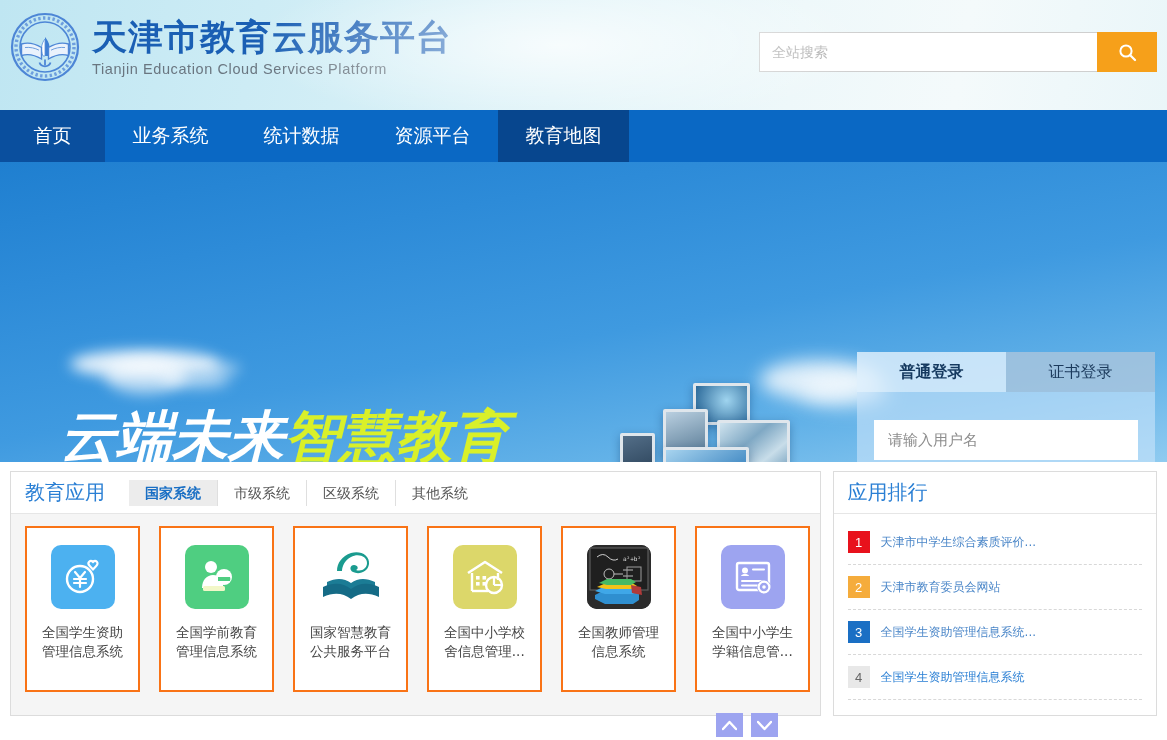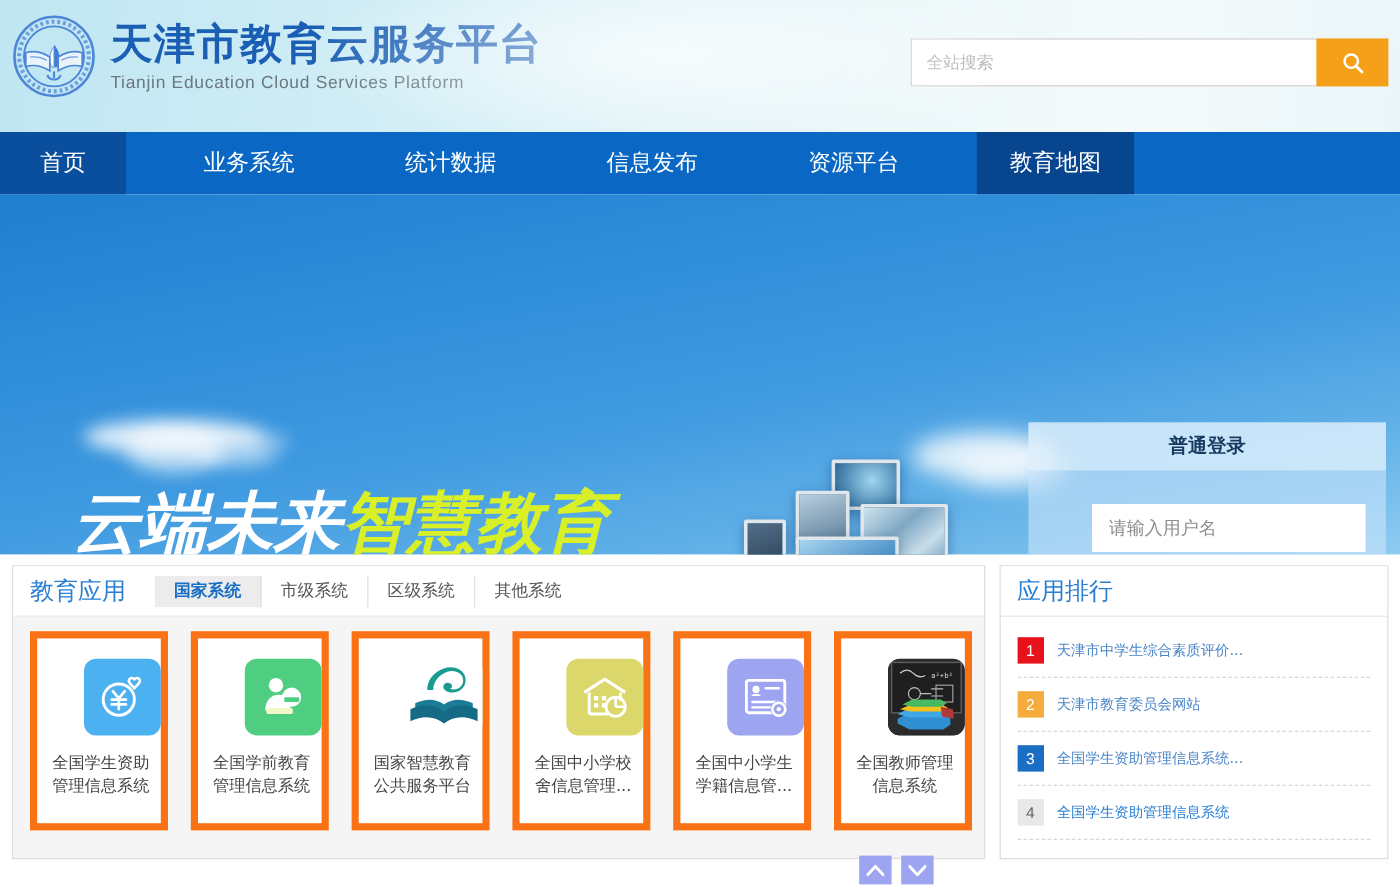--- a/index.html
+++ b/index.html
@@ -41,21 +41,21 @@
     font-family: "Liberation Sans", "DejaVu Sans", sans-serif;
   }
   .search-input::placeholder { color:#b3b3b3; }
   .search-btn {
     width: 60px; height: 40px; background:#f6a01a; border:none; cursor:pointer;
     display:flex; align-items:center; justify-content:center;
   }
 
   
   .nav {
-    width: 1167px; height: 52px; background:#0a68c4; display:flex; align-items:stretch;gap:37px;
+    width: 1167px; height: 52px; background:#0a68c4; display:flex; align-items:stretch;
   }
   .nav-item {
     display:flex; align-items:center; justify-content:center;
     color:#fff; font-size: 19px; cursor:pointer; white-space:nowrap;
     font-family: "DejaVu Sans", "Liberation Sans", sans-serif;
   }
   .nav-item.home { width:105px; background:#0a4f9e; }
   .nav-item.w2 { width:131px; }
   .nav-item.active-hover { background:#07468e; }
   .nav-spacer { flex:1; }
@@ -97,21 +97,21 @@
     position:absolute; right:12px; top:190px; width:298px; height:265px;
     background: rgba(200,228,250,.62);
   }
   .login-tabs { display:flex; height:40px; }
   .ltab {
     flex:1; display:flex; align-items:center; justify-content:center;
     font-size:16px; color:#1b3a5c; cursor:pointer; font-family:"DejaVu Sans","Liberation Sans",sans-serif;
   }
   .ltab.active { background: rgba(235,245,253,.55); color:#15395f; font-weight:bold; }
   .ltab.inactive { background: rgba(150,175,200,.45); }
-  .login-body { padding: 28px 17px 0 17px; margin-left: 36px; }
+  .login-body { padding: 28px 17px 0 17px; }
   .linput {
     width: 100%; height: 40px; background:#fff; border:none; outline:none;
     padding: 0 14px; font-size:15px; color:#333; display:block; margin-bottom:10px;
     font-family:"DejaVu Sans","Liberation Sans",sans-serif;
   }
   .linput::placeholder { color:#8d8d8d; }
 
   
   .lower { display:flex; padding: 9px 10px 0 10px; gap:12px; }
   .panel { border:1px solid #dcdcdc; background:#fff; }
@@ -129,22 +129,22 @@
   .ptab {
     padding: 0 16px; height:26px; line-height:26px; font-size:14px; color:#555; cursor:pointer;
     border-right: 1px solid #dfdfdf; font-family:"DejaVu Sans","Liberation Sans",sans-serif;
   }
   .ptab:last-child { border-right:none; }
   .ptab.active { background:#ececec; color:#1a6fc4; font-weight:bold;text-align:center; }
 
   .apps-body { background:#f5f5f5; padding: 12px 0 0 14px; height: 201px; position:relative; }
   .apps-row { display:flex; gap: 19px; }
   .app-card {
-    width: 115px; height: 166px; background:#fff; border:6px solid #f97316;
-    display:flex; flex-direction:column; align-items:flex-end; padding-top: 17px; cursor:pointer;
+    width: 115px; height: 166px; background:#fff; border:2px solid #f97316;
+    display:flex; flex-direction:column; align-items:center; padding-top: 17px; cursor:pointer;
   }
   .app-icon { width:64px; height:64px; border-radius:10px; display:flex; align-items:center; justify-content:center; }
   .app-label {
     margin-top: 14px; font-size: 13.5px; color:#444; text-align:center; line-height:19px;
     width: 100px; font-family:"DejaVu Sans","Liberation Sans",sans-serif;
   }
   .scroll-btns { position:absolute; right: 42px; bottom: -22px; display:flex; gap:8px; }
   .sbtn {
     width:27px; height:24px; background:#9da4f0; display:flex; align-items:center; justify-content:center; cursor:pointer;
   }
@@ -203,23 +203,20 @@
   <div class="nav-item home">
     <span>首页</span>
   </div>
   <div class="nav-item w2">
     <span>业务系统</span>
   </div>
   <div class="nav-item w2">
     <span>统计数据</span>
   </div>
   <div class="nav-item w2">
-    <span>信息发布</span>
-  </div>
-  <div class="nav-item w2">
     <span>资源平台</span>
   </div>
   <div class="nav-item w2 active-hover">
     <span>教育地图</span>
   </div>
   <div class="nav-spacer"></div>
 </div>
 
 <div class="banner">
   <div class="cloud c1"></div>
@@ -252,20 +249,23 @@
     <div class="bt-line1">
       <span class="bt-w">云端未来</span><span class="bt-y">智慧教育</span>
     </div>
 
   </div>
 
   <div class="login">
     <div class="login-tabs">
       <div class="ltab active">
         <span>普通登录</span>
+      </div>
+      <div class="ltab inactive">
+        <span>证书登录</span>
       </div>
     </div>
     <div class="login-body">
       <input class="linput" type="text" placeholder="请输入用户名" style="">
       <input class="linput" type="password" placeholder="请输入密码" style="">
 
     </div>
   </div>
 </div>
 
@@ -330,35 +330,20 @@
               <path d="M8 35 H24" stroke="#fff" stroke-width="2.4"></path>
               <rect x="12" y="20" width="3.6" height="3.6" fill="#fff"></rect>
               <rect x="18.5" y="20" width="3.6" height="3.6" fill="#fff"></rect>
               <rect x="12" y="26" width="3.6" height="3.6" fill="#fff"></rect>
               <rect x="18.5" y="26" width="3.6" height="3.6" fill="#fff"></rect>
               <circle cx="30" cy="29" r="8" fill="none" stroke="#fff" stroke-width="2.4"></circle>
               <path d="M30 29 V21.5 M30 29 H37.2" stroke="#fff" stroke-width="2.2"></path>
             </svg>
           </div>
           <div class="app-label">全国中小学校<br>舍信息管理...</div>
-        </div>
-
-        <div class="app-card">
-          <div class="app-icon" style="background:#9da4f0;">
-            <svg width="42" height="42" viewBox="0 0 42 42">
-              <rect x="5" y="7" width="32" height="27" rx="2" fill="none" stroke="#fff" stroke-width="2.4"></rect>
-              <circle cx="13" cy="14.5" r="3" fill="#fff"></circle>
-              <path d="M9 20 c1-2.6 7-2.6 8 0 z" fill="#fff"></path>
-              <path d="M21 13.5 h11 M10 25 h22 M10 29.5 h22" stroke="#fff" stroke-width="2" stroke-linecap="round"></path>
-              <circle cx="32" cy="31" r="7" fill="#9da4f0"></circle>
-              <circle cx="32" cy="31" r="5.4" fill="none" stroke="#fff" stroke-width="2.2"></circle>
-              <circle cx="32" cy="31" r="1.8" fill="#fff"></circle>
-            </svg>
-          </div>
-          <div class="app-label">全国中小学生<br>学籍信息管...</div>
         </div>
 
         <div class="app-card">
           <div class="app-icon" style="background:#2b2b2b;overflow:hidden;">
             <svg width="64" height="64" viewBox="0 0 64 64">
               <rect x="0" y="0" width="64" height="64" fill="#2b2b2b"></rect>
               <rect x="3" y="3" width="58" height="42" fill="#1f1f1f" stroke="#5d5d5d" stroke-width="1.2"></rect>
               <path d="M10 12 q6-5 11 0 t10 2" stroke="#cfcfcf" stroke-width="1" fill="none"></path>
               <text x="36" y="16" fill="#dcdcdc" font-size="6" font-family="'DejaVu Sans Mono',monospace">a²+b²</text>
               <circle cx="22" cy="29" r="5" fill="none" stroke="#bdbdbd" stroke-width="1"></circle>
@@ -367,20 +352,35 @@
               <path d="M8 50 l10-5 h28 l6 4 v6 l-6 4 H18 l-10-5 z" fill="#2f8fd0"></path>
               <path d="M8 46 l10-5 h28 l6 4 -6 4 H18 z" fill="#3fa7e8"></path>
               <path d="M10 42 l9-4 h26 l5 3 -5 3 H19 z" fill="#f2c21a"></path>
               <path d="M12 38 l8-4 h24 l5 3 -5 3 H20 z" fill="#46b964"></path>
               <path d="M44 40 l10 2 1 8 -10-2 z" fill="#b03a3a"></path>
             </svg>
           </div>
           <div class="app-label">全国教师管理<br>信息系统</div>
         </div>
 
+        <div class="app-card">
+          <div class="app-icon" style="background:#9da4f0;">
+            <svg width="42" height="42" viewBox="0 0 42 42">
+              <rect x="5" y="7" width="32" height="27" rx="2" fill="none" stroke="#fff" stroke-width="2.4"></rect>
+              <circle cx="13" cy="14.5" r="3" fill="#fff"></circle>
+              <path d="M9 20 c1-2.6 7-2.6 8 0 z" fill="#fff"></path>
+              <path d="M21 13.5 h11 M10 25 h22 M10 29.5 h22" stroke="#fff" stroke-width="2" stroke-linecap="round"></path>
+              <circle cx="32" cy="31" r="7" fill="#9da4f0"></circle>
+              <circle cx="32" cy="31" r="5.4" fill="none" stroke="#fff" stroke-width="2.2"></circle>
+              <circle cx="32" cy="31" r="1.8" fill="#fff"></circle>
+            </svg>
+          </div>
+          <div class="app-label">全国中小学生<br>学籍信息管...</div>
+        </div>
+
       </div>
 
       <div class="scroll-btns">
         <div class="sbtn">
           <svg width="15" height="11" viewBox="0 0 15 11">
             <path d="M1 9 L7.5 2 L14 9" fill="none" stroke="#fff" stroke-width="2.4" stroke-linecap="round" stroke-linejoin="round"></path>
           </svg>
         </div>
         <div class="sbtn">
           <svg width="15" height="11" viewBox="0 0 15 11">

